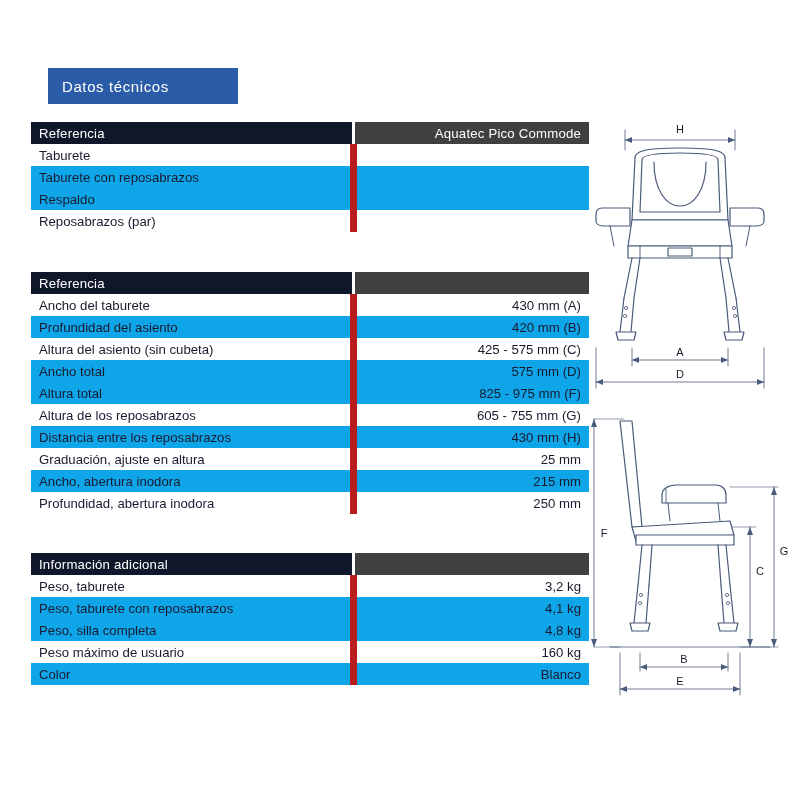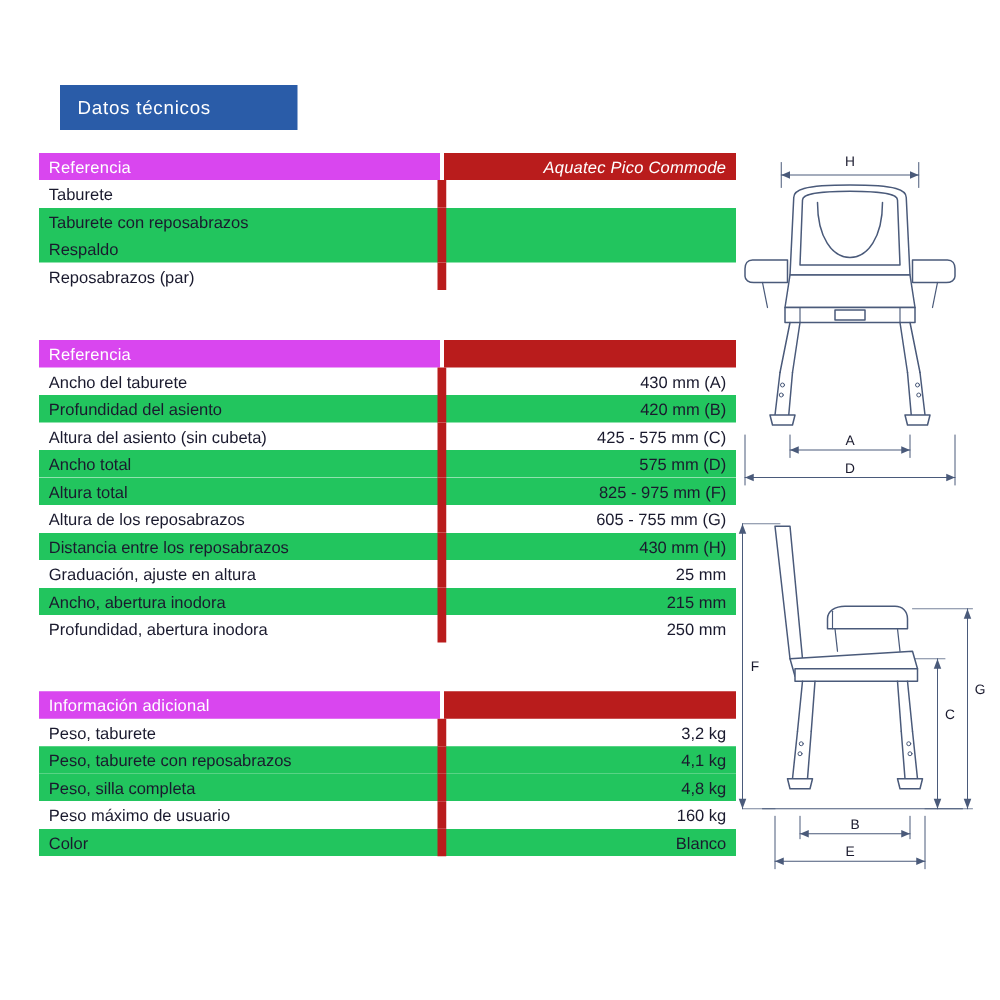--- a/index.html
+++ b/index.html
@@ -62,27 +62,27 @@
     height: 22px;
     padding: 0 8px;
     vertical-align: middle;
     white-space: nowrap;
     overflow: hidden;
   }
   td.c-label { width: 305px; text-align: left; }
   td.c-value { width: 218px; text-align: right; }
 
   tr.hdr td {
-    background: #d946ef;
+    background: #0f172a;
     color: #ffffff;
     font-weight: normal;
     letter-spacing: 0.2px;
   }
-  tr.hdr td.c-value { background: #b91c1c; font-style: italic; }
-  tr.alt td { background: #22c55e; margin-left: 32px; }
+  tr.hdr td.c-value { background: #404040; }
+  tr.alt td { background: #0ea5e9; margin-left: 32px; }
   tr.plain td { background: #ffffff; }
 
   
   tr td.c-label { border-right: 7px solid #b91c1c; }
   tr.hdr td.c-label { border-right: 3px solid #ffffff; }
 
   
   .figures {
     position: absolute;
     left: 580px;

